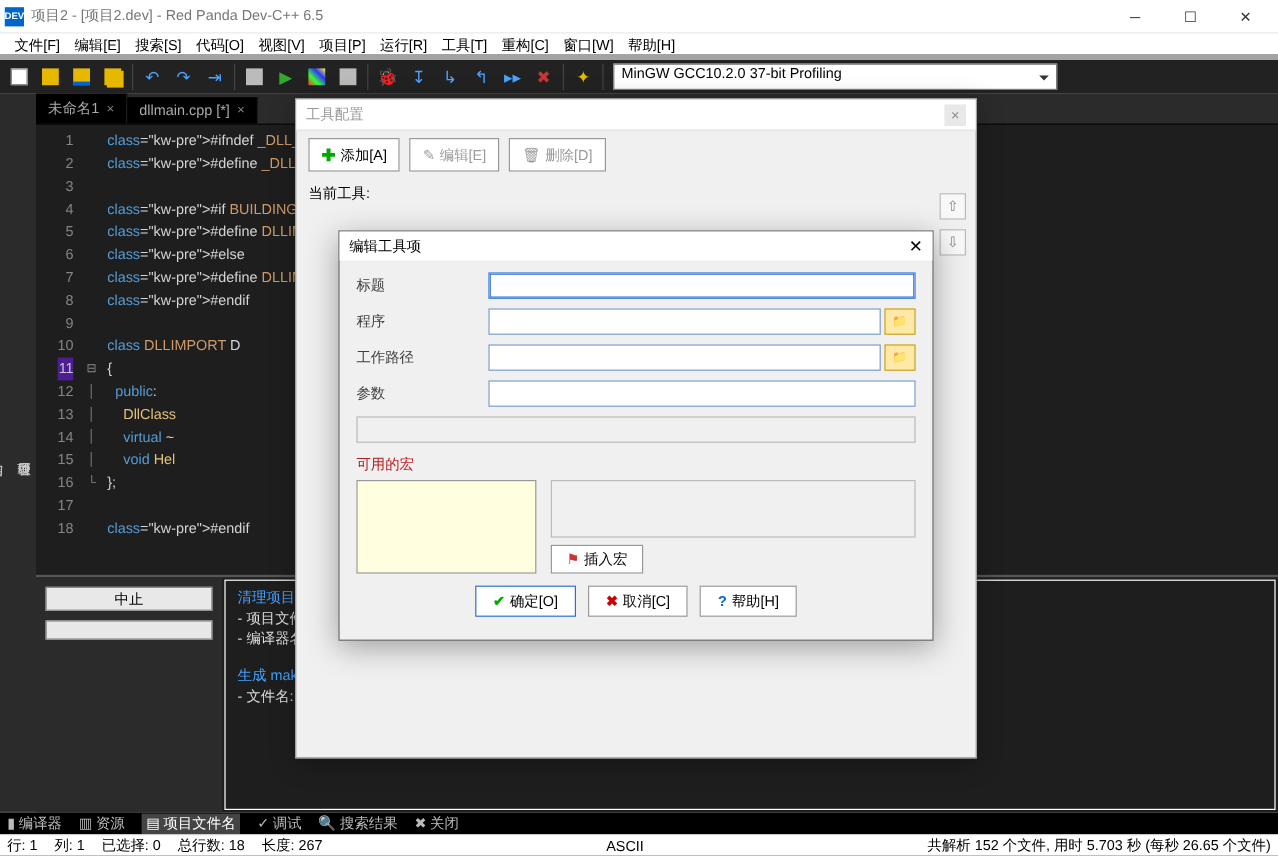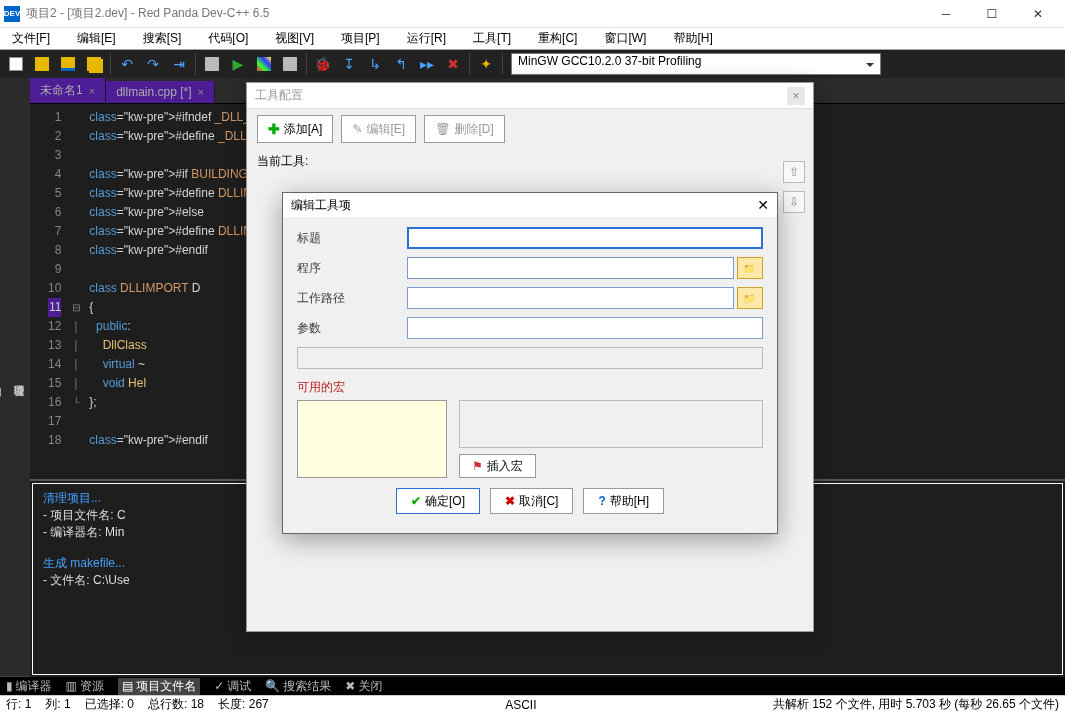--- a/index.html
+++ b/index.html
@@ -6,39 +6,39 @@
 body { width: 1065px; height: 713px; background: #fff; overflow: hidden; position: relative; }
 
 
 .titlebar { height: 28px; background: #fff; display: flex; align-items: center; padding: 0 4px; border-bottom: 1px solid #e5e5e5; }
 .titlebar .icon-box { width: 16px; height: 16px; background: #0066cc; margin-right: 6px; display:flex;align-items:center;justify-content:center;color:#fff;font-size:8px;font-weight:bold; }
 .titlebar .title { color: #777; flex: 1; }
 .winbtns { display: flex; }
 .winbtn { width: 46px; height: 28px; display: flex; align-items: center; justify-content: center; color: #333; }
 
 
-.menubar { height: 22px; background: #fff; display: flex; align-items: flex-end; padding: 0 6px; gap: 15px; border-bottom: 1px solid #a3a3a3; }
+.menubar { height: 22px; background: #fff; display: flex; align-items: flex-start; padding: 0 6px; gap: 0; border-bottom: 5px solid #a3a3a3; }
 .menubar .mitem { padding: 2px 6px; color: #000; }
 
 
 .toolbar { height: 28px; background: #222; display: flex; align-items: center; padding: 0 4px; gap: 2px; }
 .tbtn { width: 24px; height: 22px; display: flex; align-items: center; justify-content: center; color: #ccc; font-size: 14px;}
 .tsep { width: 1px; height: 22px; background: #444; margin: 0 2px; }
 .compiler-select { margin-left: 4px; flex: 0 0 370px; height: 22px; background: #fff; border: 1px solid #7a7a7a; padding: 0 18px 0 6px; position: relative; color:#000;}
 .compiler-select::after { content: ""; position: absolute; right: 6px; top: 9px; border: 4px solid transparent; border-top-color: #333; }
 
 
 .main { display: flex; height: calc(713px - 28px - 22px - 28px - 18px - 18px); background: #1e1e1e; }
 .leftgutter { width: 30px; background: #2b2b2b; display: flex; flex-direction: column; color: #ccc; writing-mode: vertical-rl; text-orientation: upright; }
 .lg-tab { padding: 8px 4px; border-bottom: 1px solid #444; text-align: center; font-size: 11px; }
 
 
 .edarea { flex: 1; display: flex; flex-direction: column; position: relative; }
 .edtabs { height: 26px; background: #2b2b2b; display: flex; align-items: flex-end; border-bottom: 1px solid #000; }
-.edtab { padding: 4px 10px; background: #4c1d95; color: #aaa; display: flex; align-items: center; gap: 6px; border-right:1px solid #1a1a1a;}
+.edtab { padding: 4px 10px; background: #000000; color: #aaa; display: flex; align-items: center; gap: 6px; border-right:1px solid #1a1a1a;}
 .edtab .x { color: #888; font-size: 11px; }
 
 
 .code { background: #1e1e1e; color: #d4d4d4; font-family: Consolas, monospace; font-size: 14px; line-height: 19px; display: flex; height: 380px; overflow:hidden;}
 .lnums { background: #1e1e1e; color: #858585; text-align: right; padding: 4px 8px 4px 18px; user-select: none; }
 .lnums .ln { height: 19px; }
 .lnums .act { background: #4c1d95; color: #ccc; }
 .fold { width: 14px; padding-top:4px; }
 .fold .fmark { height: 19px; display:flex; align-items:center; justify-content:center; color:#888; font-size:10px;}
 .codebody { padding: 4px 6px; white-space: pre; }
@@ -226,20 +226,24 @@
           <div class="fmark">│</div>
           <div class="fmark">│</div>
           <div class="fmark">│</div>
           <div class="fmark">└</div>
           <div class="fmark"></div>
           <div class="fmark"></div>
         </div>
       <div class="codebody" id="codebody"><div><span <span="" class="kw-type">class</span>="kw-pre"&gt;#ifndef <span class="kw-def">_DLL_H_</span></div><div><span <span="" class="kw-type">class</span>="kw-pre"&gt;#define <span class="kw-def">_DLL_H_</span></div><div> </div><div><span <span="" class="kw-type">class</span>="kw-pre"&gt;#if <span class="kw-def">BUILDING_DLL</span></div><div><span <span="" class="kw-type">class</span>="kw-pre"&gt;#define <span class="kw-def">DLLIMPORT</span></div><div><span <span="" class="kw-type">class</span>="kw-pre"&gt;#else</div><div><span <span="" class="kw-type">class</span>="kw-pre"&gt;#define <span class="kw-def">DLLIMPORT</span></div><div><span <span="" class="kw-type">class</span>="kw-pre"&gt;#endif</div><div> </div><div><span class="kw-type">class</span> <span class="kw-def">DLLIMPORT</span> D</div><div>{</div><div>  <span class="kw-type">public</span>:</div><div>    <span class="fn">DllClass</span></div><div>    <span class="kw-type">virtual</span> ~</div><div>    <span class="kw-type">void</span> <span class="fn">Hel</span></div><div>};</div><div> </div><div><span <span="" class="kw-type">class</span>="kw-pre"&gt;#endif</div></div>
     </div>
     <div class="lower">
+      <div class="lower-left">
+        <div class="stopbtn">中止</div>
+        <div class="prog"></div>
+      </div>
       <div class="lower-right">
         <div class="hl">清理项目...</div>
         <div>- 项目文件名: C</div>
         <div>- 编译器名: Min</div>
         <br>
         <div class="hl">生成 makefile...</div>
         <div>- 文件名: C:\Use</div>
       </div>
     </div>
   </div>

